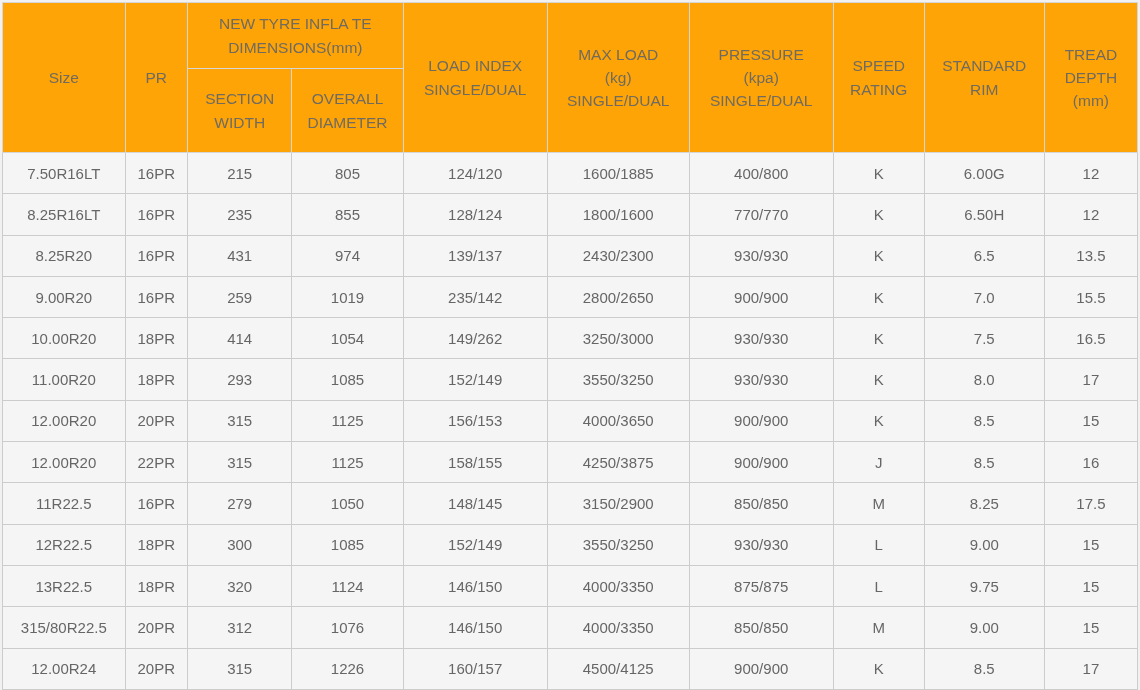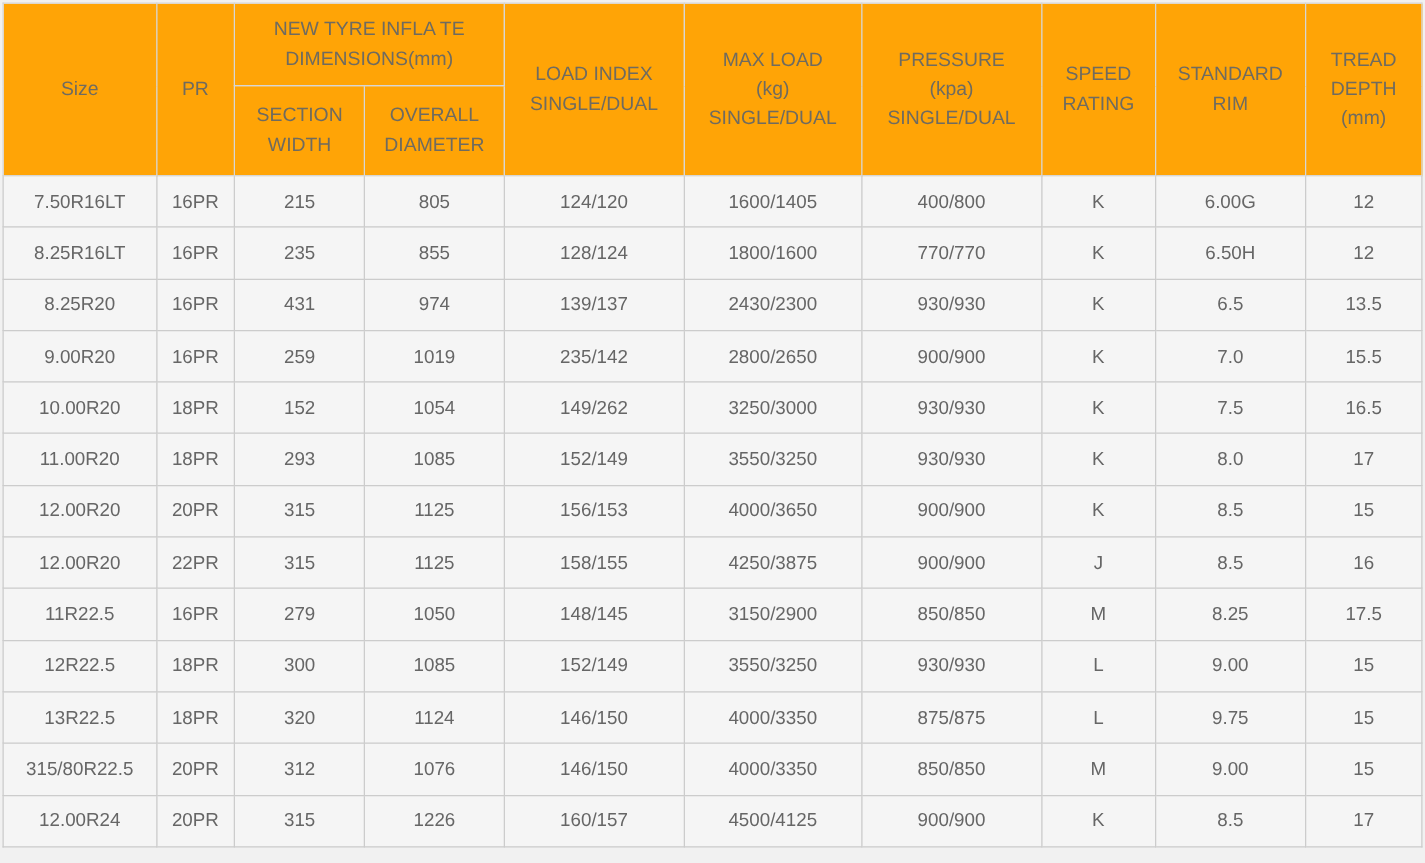--- a/index.html
+++ b/index.html
@@ -52,21 +52,21 @@
     font-weight: 400;
     font-size: 15.5px;
     line-height: 1.5;
     text-align: center;
     vertical-align: middle;
     border: 1px solid var(--header-border);
     white-space: pre-line;
     padding: 4px 4px;
   }
   thead tr.header-row-top th.group-cell { height: 66px; }
-  thead tr.header-row-sub th { height: 72px; }
+  thead tr.header-row-sub th { height: 84px; }
 
   tbody td {
     background: var(--row-bg);
     color: var(--row-text);
     font-size: 15px;
     text-align: center;
     vertical-align: middle;
     border: 1px solid var(--border);
     height: 41.3px;
     padding: 0 4px;
@@ -119,21 +119,21 @@
 DIAMETER</th>
       </tr>
     </thead>
     <tbody>
         <tr>
           <td>7.50R16LT</td>
           <td>16PR</td>
           <td>215</td>
           <td>805</td>
           <td>124/120</td>
-          <td>1600/1405</td>
+          <td>1600/1885</td>
           <td>400/800</td>
           <td>K</td>
           <td>6.00G</td>
           <td>12</td>
         </tr>
         <tr>
           <td>8.25R16LT</td>
           <td>16PR</td>
           <td>235</td>
           <td>855</td>
@@ -164,21 +164,21 @@
           <td>235/142</td>
           <td>2800/2650</td>
           <td>900/900</td>
           <td>K</td>
           <td>7.0</td>
           <td>15.5</td>
         </tr>
         <tr>
           <td>10.00R20</td>
           <td>18PR</td>
-          <td>152</td>
+          <td>414</td>
           <td>1054</td>
           <td>149/262</td>
           <td>3250/3000</td>
           <td>930/930</td>
           <td>K</td>
           <td>7.5</td>
           <td>16.5</td>
         </tr>
         <tr>
           <td>11.00R20</td>

